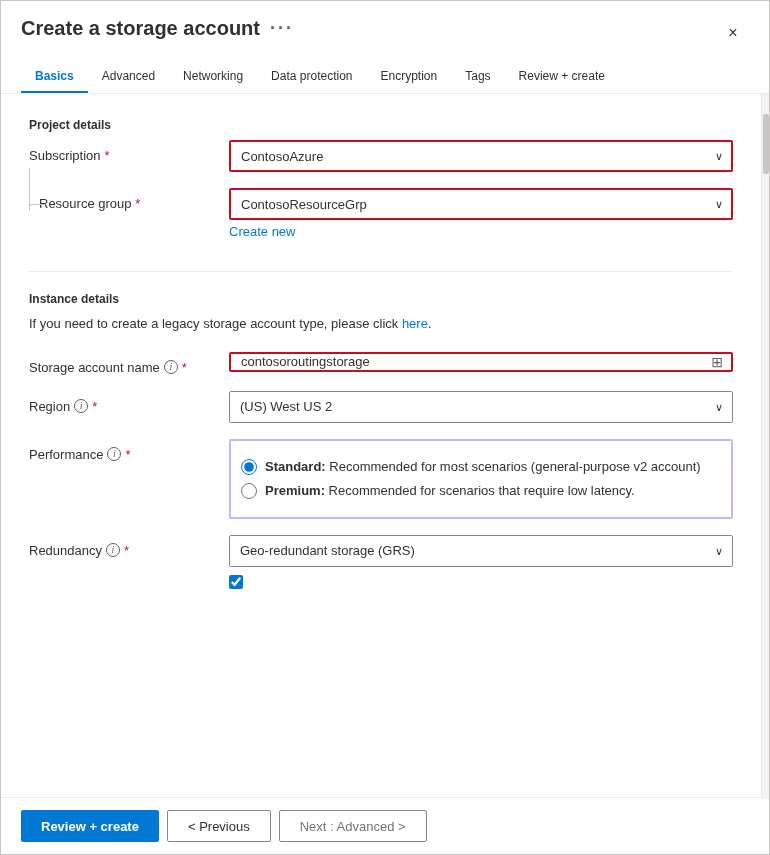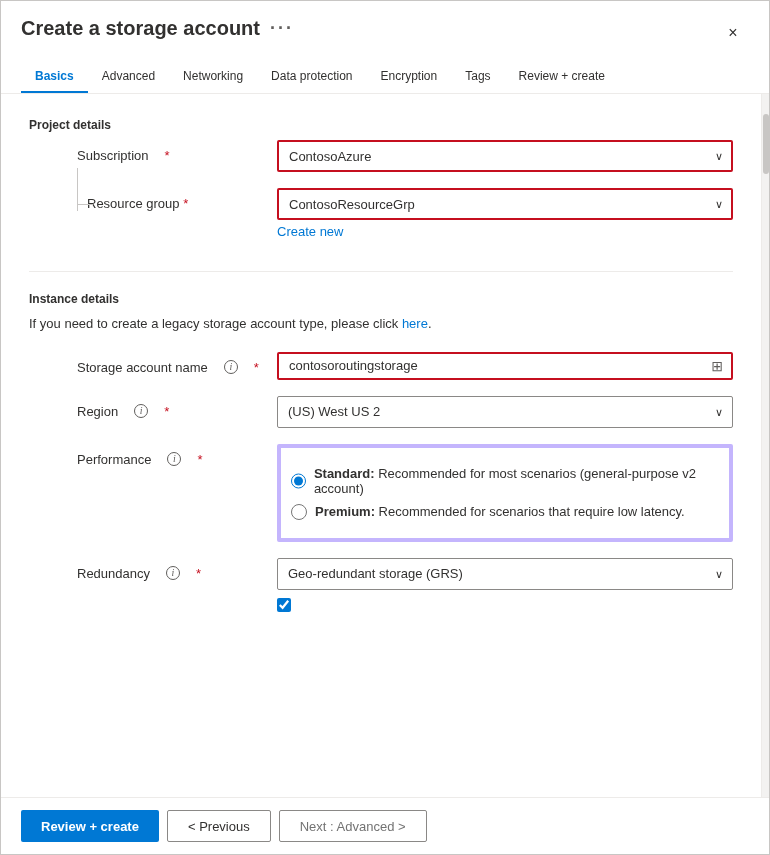--- a/index.html
+++ b/index.html
@@ -138,22 +138,21 @@
     }
 
     .form-label-col {
       width: 200px;
       min-width: 200px;
       padding-top: 8px;
       font-size: 13px;
       color: #323130;
       display: flex;
       align-items: flex-start;
-      gap: 16px;
-      margin-left: 48px;
+      gap: 4px;
     }
 
     .form-label-col .required {
       color: #c50f1f;
     }
 
     .form-control-col {
       flex: 1;
     }
 
@@ -197,21 +196,21 @@
       width: 100%;
     }
 
     .text-input {
       width: 100%;
       padding: 6px 36px 6px 10px;
       border: 2px solid #c50f1f;
       border-radius: 2px;
       font-size: 13px;
       color: #323130;
-      height: 28px;
+      height: 20px;
       outline: none;
     }
 
     .input-icon {
       position: absolute;
       right: 10px;
       top: 50%;
       transform: translateY(-50%);
       color: #605e5c;
       font-size: 14px;
@@ -260,21 +259,21 @@
     }
 
     .radio-item input[type="radio"] {
       accent-color: #0078d4;
       width: 16px;
       height: 16px;
       cursor: pointer;
     }
 
     .radio-wrapper {
-      border: 4px solid #c4b5fd;
+      border: 2px solid #c4b5fd;
       padding: 18px 10px;
       border-radius: 2px;
     }
 
     
     .checkbox-item {
       display: flex;
       align-items: center;
       gap: 8px;
       font-size: 13px;

